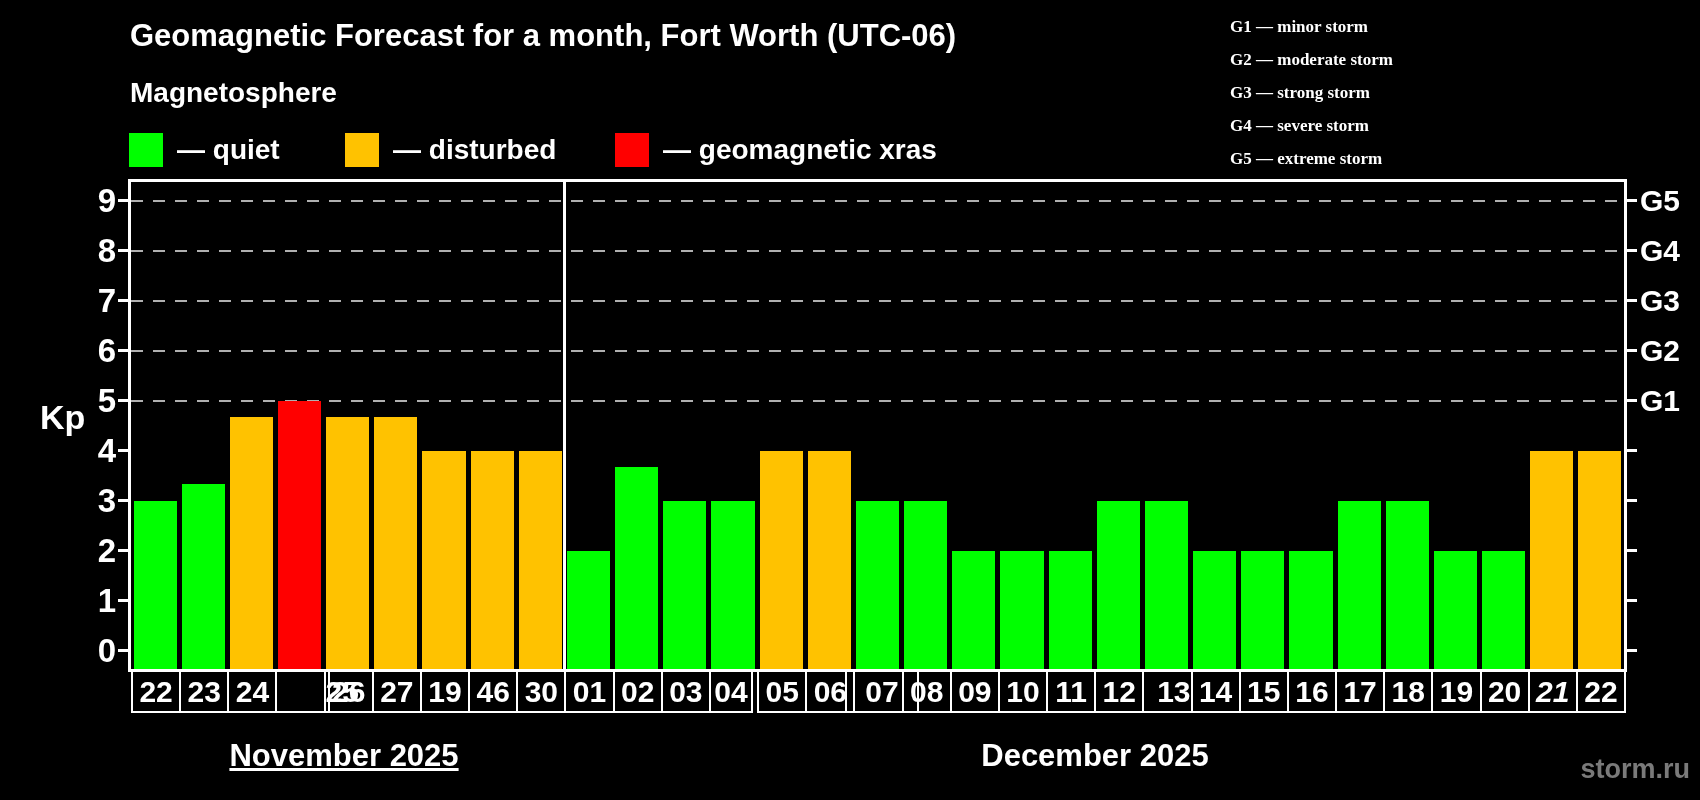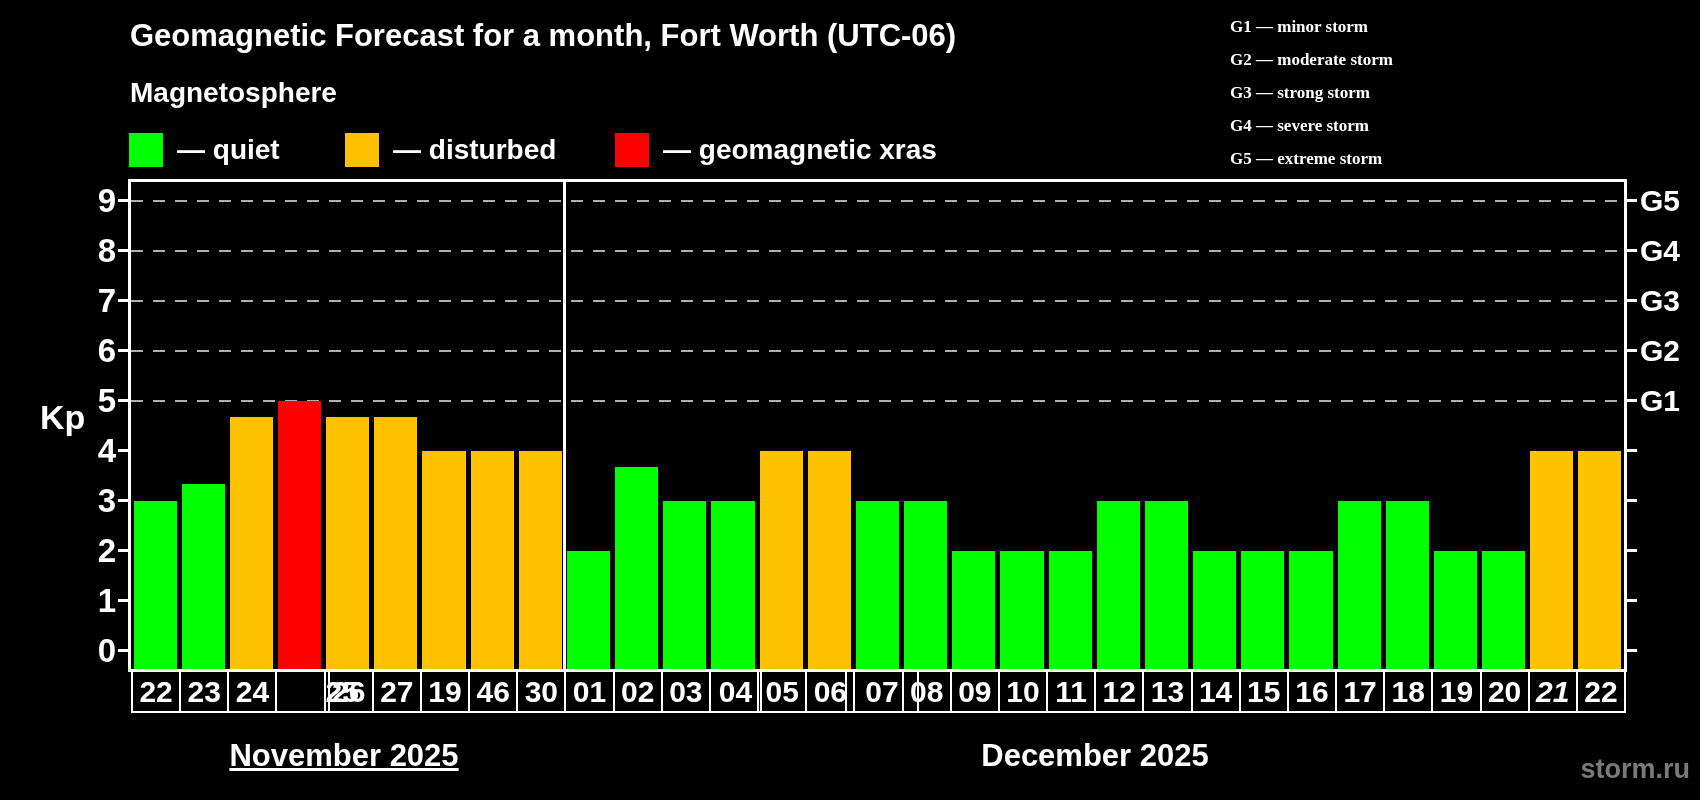--- a/index.html
+++ b/index.html
@@ -146,30 +146,30 @@
       <div class="date-cell" style="left: 96.3226px; width: 50.1613px;">24</div>
       <div class="date-cell" style="left: 144.484px; width: 55px; padding-left: 48px;">25</div>
       <div class="date-cell" style="left: 192.645px; width: 50.1613px;">26</div>
       <div class="date-cell" style="left: 240.806px; width: 50.1613px;">27</div>
       <div class="date-cell" style="left: 288.968px; width: 50.1613px;">19</div>
       <div class="date-cell" style="left: 337.129px; width: 50.1613px;">46</div>
       <div class="date-cell" style="left: 385.29px; width: 50.1613px;">30</div>
       <div class="date-cell" style="left: 433.452px; width: 50.1613px;">01</div>
       <div class="date-cell" style="left: 481.613px; width: 50.1613px;">02</div>
       <div class="date-cell" style="left: 529.774px; width: 50.1613px;">03</div>
-      <div class="date-cell" style="left: 577.935px; width: 53px;">04</div>
+      <div class="date-cell" style="left: 577.935px; width: 44px;">04</div>
       <div class="date-cell" style="left: 626.097px; width: 50.1613px;">05</div>
       <div class="date-cell" style="left: 674.258px; width: 50.1613px;">06</div>
       <div class="date-cell" style="left: 682px; width: 74px; margin-left: 32px;">07</div>
       <div class="date-cell" style="left: 770.581px; width: 50.1613px;">08</div>
       <div class="date-cell" style="left: 818.742px; width: 50.1613px;">09</div>
       <div class="date-cell" style="left: 866.903px; width: 50.1613px;">10</div>
       <div class="date-cell" style="left: 915.065px; width: 50.1613px;">11</div>
       <div class="date-cell" style="left: 963.226px; width: 50.1613px;">12</div>
-      <div class="date-cell" style="left: 1011.39px; width: 50.1613px;">13</div>
+      <div class="date-cell" style="left: 1011.39px; width: 50.1613px; text-align: right;">13</div>
       <div class="date-cell" style="left: 1059.55px; width: 50.1613px;">14</div>
       <div class="date-cell" style="left: 1107.71px; width: 50.1613px;">15</div>
       <div class="date-cell" style="left: 1155.87px; width: 50.1613px;">16</div>
       <div class="date-cell" style="left: 1204.03px; width: 50.1613px;">17</div>
       <div class="date-cell" style="left: 1252.19px; width: 50.1613px;">18</div>
       <div class="date-cell" style="left: 1300.35px; width: 50.1613px;">19</div>
       <div class="date-cell" style="left: 1348.52px; width: 50.1613px;">20</div>
       <div class="date-cell" style="left: 1396.68px; width: 50.1613px; font-style: italic;">21</div>
       <div class="date-cell" style="left: 1444.84px; width: 50.1613px;">22</div>
     </div>

